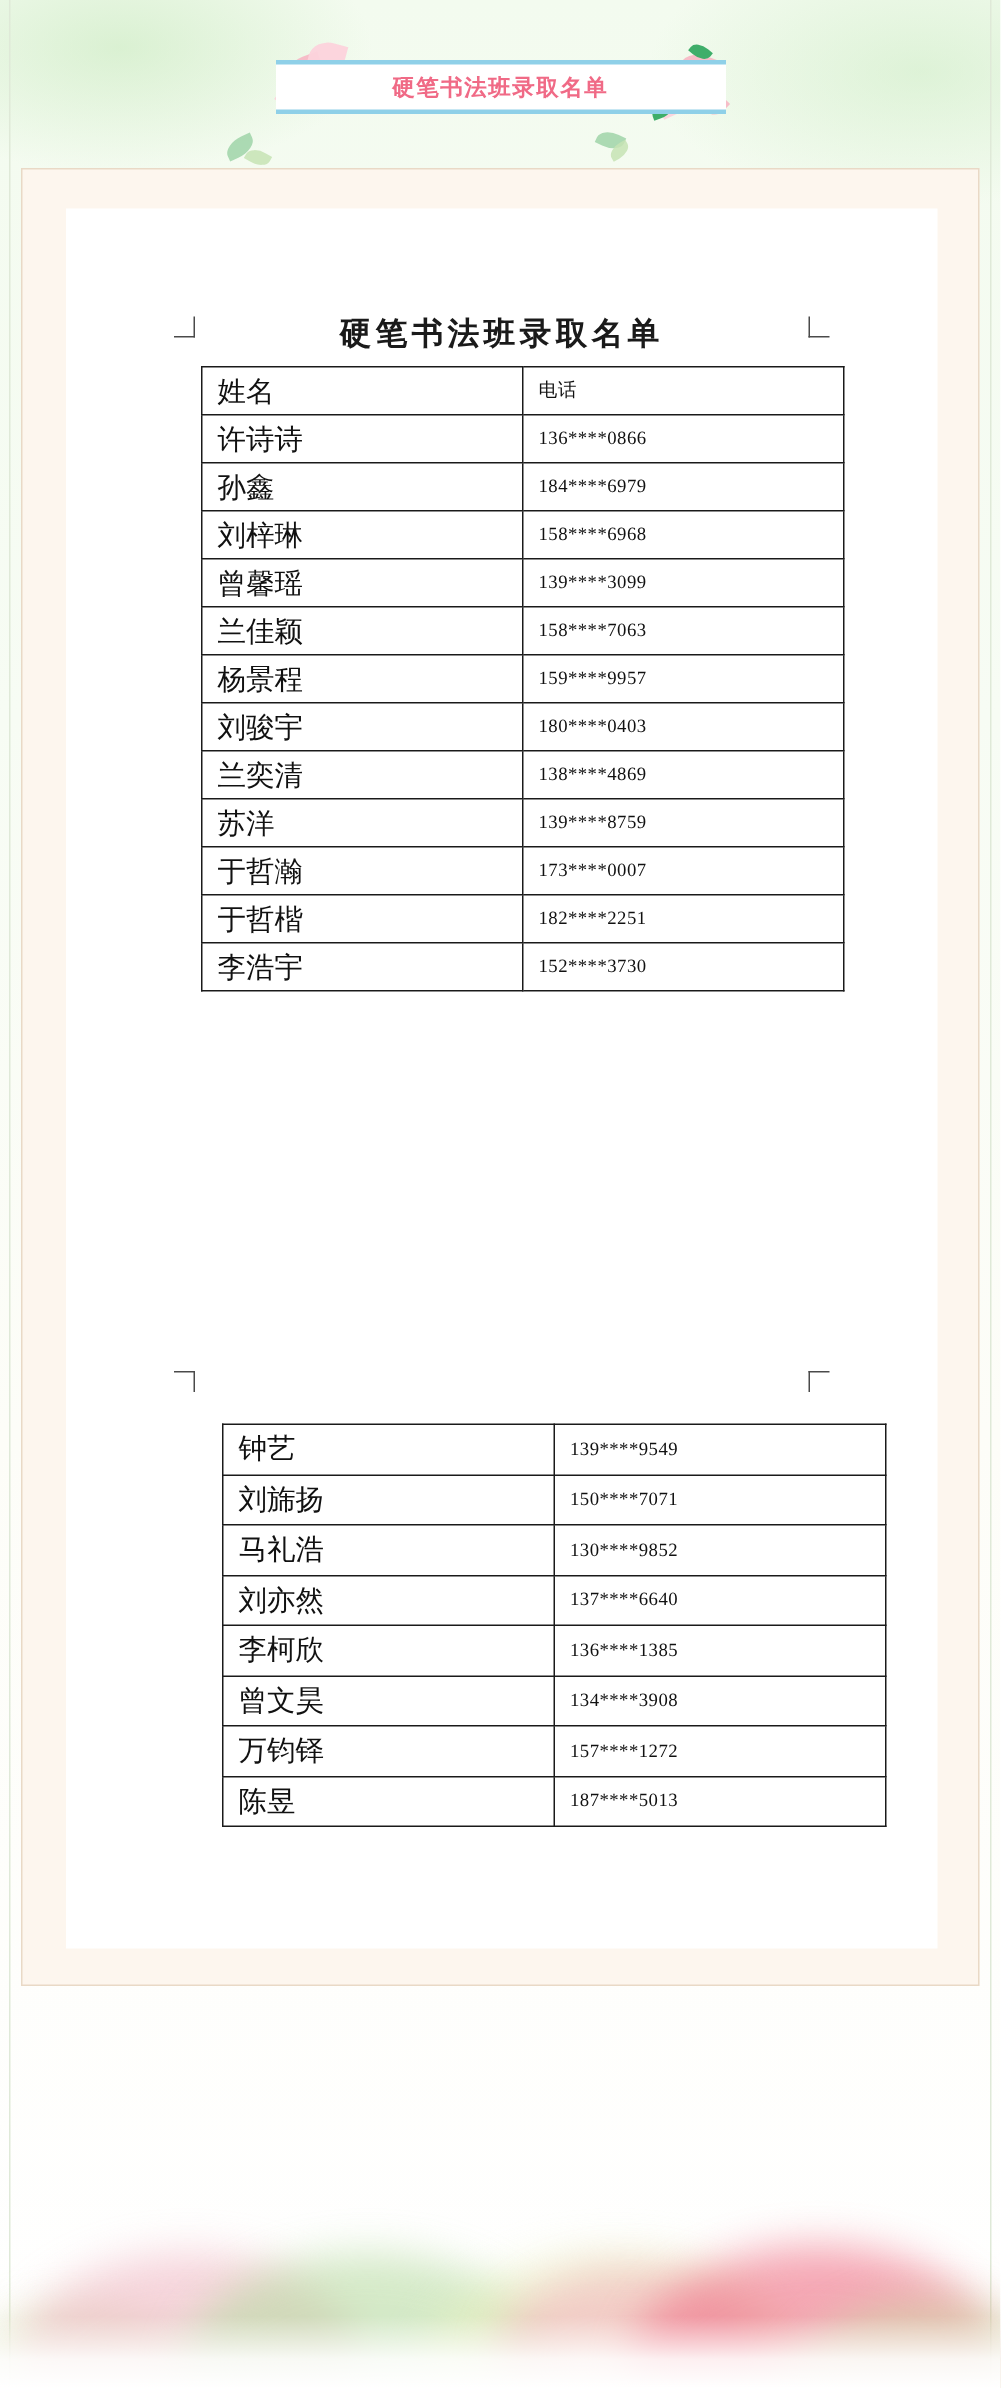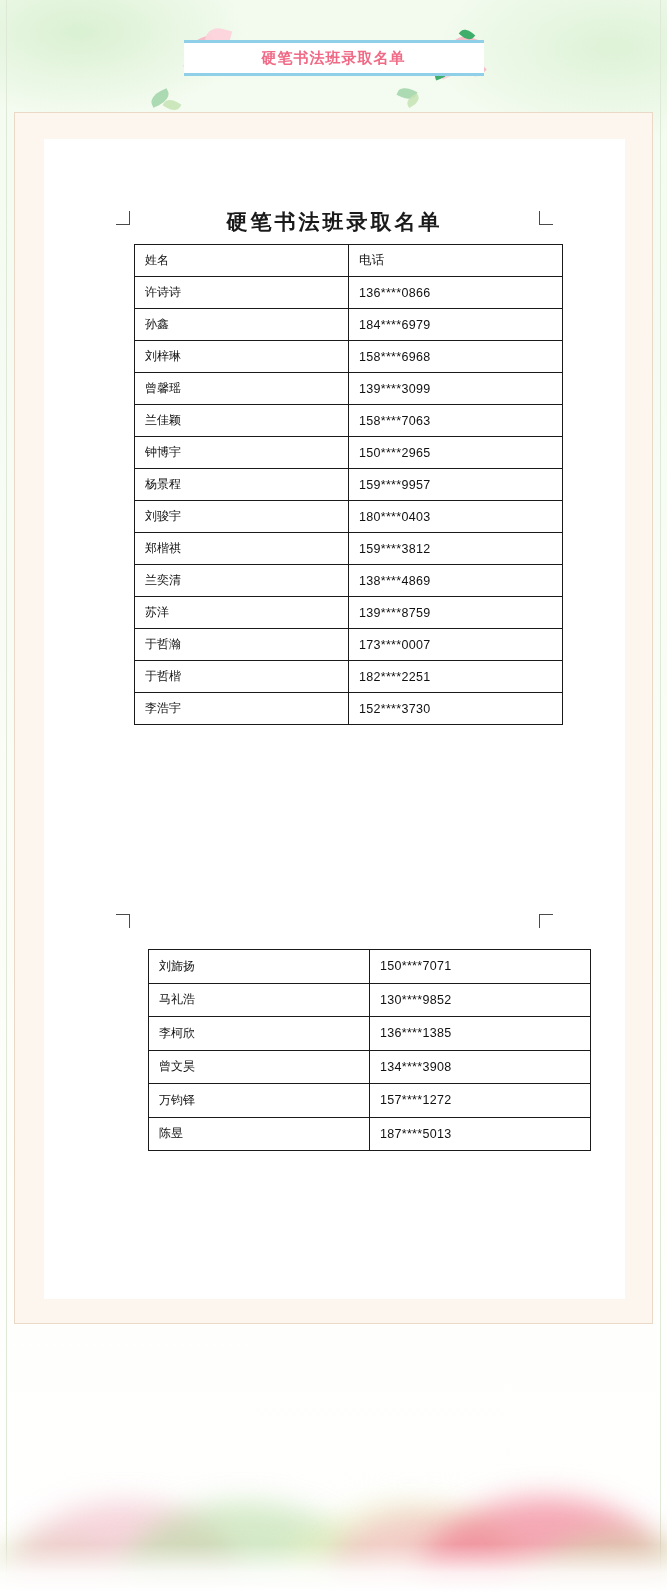--- a/index.html
+++ b/index.html
@@ -191,33 +191,33 @@
 
   table.name-table {
     position: absolute;
     border-collapse: collapse;
     table-layout: fixed;
   }
   table.name-table td, table.name-table th {
     border: 1px solid #1a1a1a;
     height: 32px;
     padding: 0 10px;
-    font-size: 12px;
+    font-size: 19px;
     color: #111;
     text-align: left;
     font-family: Liberation Sans, sans-serif;
     font-weight: normal;
     vertical-align: middle;
     box-sizing: border-box;
   }
   table.name-table .col-name { width: 214px; }
   table.name-table .col-phone { width: 214px; }
   table.name-table td.phone,
   table.name-table th.phone {
-    font-family: Liberation Sans, sans-serif;
+    font-family: Liberation Serif, serif;
     font-size: 12.5px;
     letter-spacing: .3px;
   }
 
   #table-1 { left: 90px; top: 105px; width: 428px; }
   #table-2 { left: 104px; top: 810px; width: 443px; }
   #table-2 td { height: 33.5px; }
   #table-2 .col-name { width: 221px; }
   #table-2 .col-phone { width: 221px; }
 </style>
@@ -296,34 +296,26 @@
             </tr>
             <tr>
               <td>曾馨瑶</td>
               <td class="phone">139****3099</td>
             </tr>
             <tr>
               <td>兰佳颖</td>
               <td class="phone">158****7063</td>
             </tr>
             <tr>
-              <td>钟博宇</td>
-              <td class="phone">150****2965</td>
-            </tr>
-            <tr>
               <td>杨景程</td>
               <td class="phone">159****9957</td>
             </tr>
             <tr>
               <td>刘骏宇</td>
               <td class="phone">180****0403</td>
-            </tr>
-            <tr>
-              <td>郑楷祺</td>
-              <td class="phone">159****3812</td>
             </tr>
             <tr>
               <td>兰奕清</td>
               <td class="phone">138****4869</td>
             </tr>
             <tr>
               <td>苏洋</td>
               <td class="phone">139****8759</td>
             </tr>
             <tr>
@@ -341,26 +333,34 @@
           </tbody>
       </table>
 
       <table class="name-table" id="table-2">
         <colgroup>
           <col class="col-name">
             <col class="col-phone">
         </colgroup>
         <tbody>
             <tr>
+              <td>钟艺</td>
+              <td class="phone">139****9549</td>
+            </tr>
+            <tr>
               <td>刘旆扬</td>
               <td class="phone">150****7071</td>
             </tr>
             <tr>
               <td>马礼浩</td>
               <td class="phone">130****9852</td>
+            </tr>
+            <tr>
+              <td>刘亦然</td>
+              <td class="phone">137****6640</td>
             </tr>
             <tr>
               <td>李柯欣</td>
               <td class="phone">136****1385</td>
             </tr>
             <tr>
               <td>曾文昊</td>
               <td class="phone">134****3908</td>
             </tr>
             <tr>

